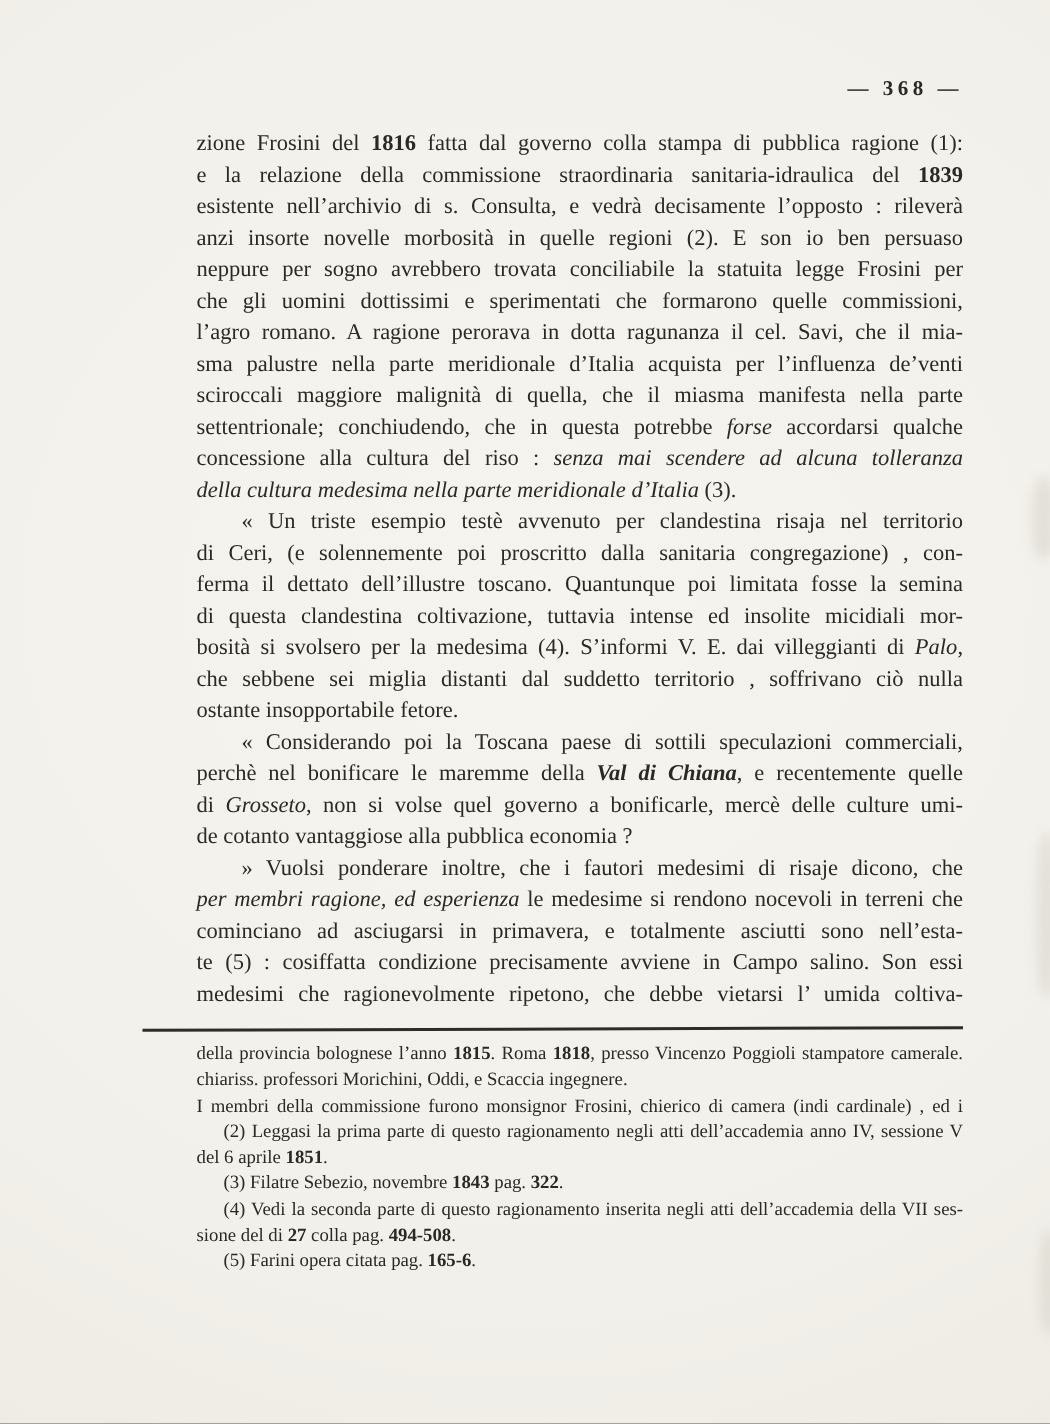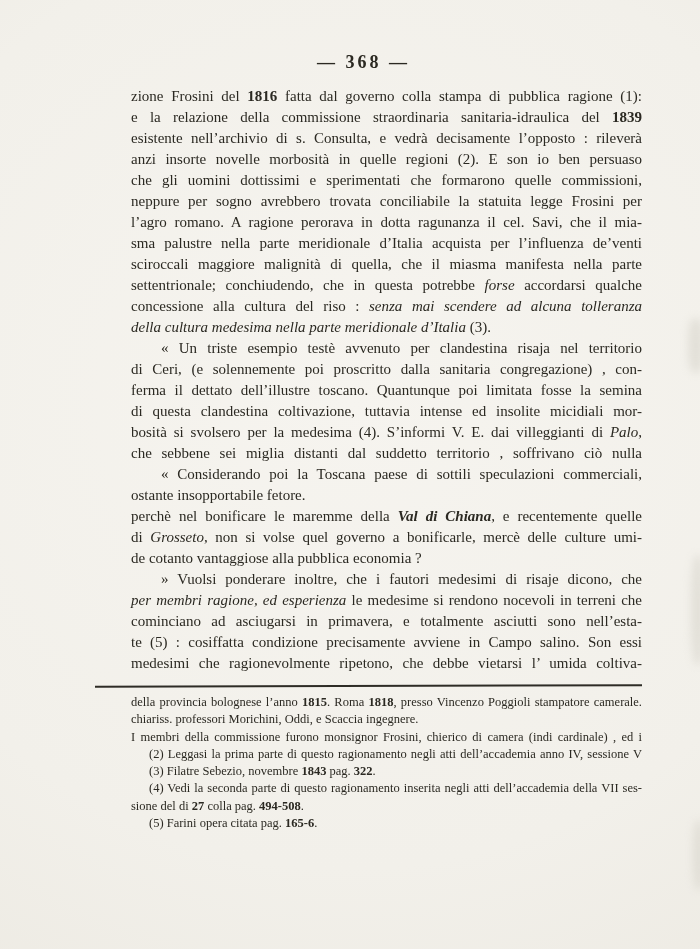--- a/index.html
+++ b/index.html
@@ -10,22 +10,22 @@
     margin: 0 auto;
     background:
       radial-gradient(ellipse 130% 90% at 50% 42%, #f6f4ef 0%, #f2f0ea 55%, #ebe8e0 92%, #e6e3da 100%);
     font-family: "Liberation Serif", "DejaVu Serif", serif;
     color: #2b2922;
     overflow: hidden;
   }
   .page-number {
     position: absolute;
     top: 52px; left: 85px; width: 557px;
-    text-align: center;
-    font-size: 18px;
+    text-align: right;
+    font-size: 14px;
     font-weight: bold;
     letter-spacing: 3px;
     color: #2b2922;
   }
   .body-text {
     position: absolute;
     left: 85px; top: 86px; width: 557px;
     font-size: 15px;
     line-height: 21px;
   }
@@ -62,51 +62,52 @@
 </head>
 <body>
 
 <div class="page">
   <div class="page-number">— 368 —</div>
   <div class="body-text">
       <div class="text-line stretch"><span>zione Frosini del </span><span class="bd">1816</span><span> fatta dal governo colla stampa di pubblica ragione (1):</span></div>
       <div class="text-line stretch"><span>e la relazione della commissione straordinaria sanitaria-idraulica del </span><span class="bd">1839</span></div>
       <div class="text-line stretch"><span>esistente nell’archivio di s. Consulta, e vedrà decisamente l’opposto : rileverà</span></div>
       <div class="text-line stretch"><span>anzi insorte novelle morbosità in quelle regioni (2). E son io ben persuaso</span></div>
+      <div class="text-line stretch"><span>neppure per sogno avrebbero trovata conciliabile la statuita legge Frosini per</span></div>
       <div class="text-line stretch"><span>che gli uomini dottissimi e sperimentati che formarono quelle commissioni,</span></div>
-      <div class="text-line stretch"><span>neppure per sogno avrebbero trovata conciliabile la statuita legge Frosini per</span></div>
       <div class="text-line stretch"><span>l’agro romano. A ragione perorava in dotta ragunanza il cel. Savi, che il mia-</span></div>
       <div class="text-line stretch"><span>sma palustre nella parte meridionale d’Italia acquista per l’influenza de’venti</span></div>
       <div class="text-line stretch"><span>sciroccali maggiore malignità di quella, che il miasma manifesta nella parte</span></div>
       <div class="text-line stretch"><span>settentrionale; conchiudendo, che in questa potrebbe </span><span class="it">forse</span><span> accordarsi qualche</span></div>
       <div class="text-line stretch"><span>concessione alla cultura del riso : </span><span class="it">senza mai scendere ad alcuna tolleranza</span></div>
       <div class="text-line"><span class="it">della cultura medesima nella parte meridionale d’Italia</span><span> (3).</span></div>
       <div class="text-line stretch indent"><span>« Un triste esempio testè avvenuto per clandestina risaja nel territorio</span></div>
       <div class="text-line stretch"><span>di Ceri, (e solennemente poi proscritto dalla sanitaria congregazione) , con-</span></div>
       <div class="text-line stretch"><span>ferma il dettato dell’illustre toscano. Quantunque poi limitata fosse la semina</span></div>
       <div class="text-line stretch"><span>di questa clandestina coltivazione, tuttavia intense ed insolite micidiali mor-</span></div>
       <div class="text-line stretch"><span>bosità si svolsero per la medesima (4). S’informi V. E. dai villeggianti di </span><span class="it">Palo</span><span>,</span></div>
       <div class="text-line stretch"><span>che sebbene sei miglia distanti dal suddetto territorio , soffrivano ciò nulla</span></div>
+      <div class="text-line"><span>ostante insopportabile fetore.</span></div>
       <div class="text-line stretch indent"><span>« Considerando poi la Toscana paese di sottili speculazioni commerciali,</span></div>
-      <div class="text-line"><span>ostante insopportabile fetore.</span></div>
       <div class="text-line stretch"><span>perchè nel bonificare le maremme della </span><span class="bdit">Val di Chiana</span><span>, e recentemente quelle</span></div>
       <div class="text-line stretch"><span>di </span><span class="it">Grosseto</span><span>, non si volse quel governo a bonificarle, mercè delle culture umi-</span></div>
       <div class="text-line"><span>de cotanto vantaggiose alla pubblica economia ?</span></div>
       <div class="text-line stretch indent"><span>» Vuolsi ponderare inoltre, che i fautori medesimi di risaje dicono, che</span></div>
       <div class="text-line stretch"><span class="it">per membri ragione, ed esperienza</span><span> le medesime si rendono nocevoli in terreni che</span></div>
       <div class="text-line stretch"><span>cominciano ad asciugarsi in primavera, e totalmente asciutti sono nell’esta-</span></div>
       <div class="text-line stretch"><span>te (5) : cosiffatta condizione precisamente avviene in Campo salino. Son essi</span></div>
       <div class="text-line stretch"><span>medesimi che ragionevolmente ripetono, che debbe vietarsi l’ umida coltiva-</span></div>
     </div>
   <div class="footnote-rule"></div>
   <div class="footnotes">
       <div class="text-line stretch"><span>della provincia bolognese l’anno </span><span class="bd">1815</span><span>. Roma </span><span class="bd">1818</span><span>, presso Vincenzo Poggioli stampatore camerale.</span></div>
       <div class="text-line"><span>chiariss. professori Morichini, Oddi, e Scaccia ingegnere.</span></div>
       <div class="text-line stretch"><span>I membri della commissione furono monsignor Frosini, chierico di camera (indi cardinale) , ed i</span></div>
       <div class="text-line stretch indent"><span>(2) Leggasi la prima parte di questo ragionamento negli atti dell’accademia anno IV, sessione V</span></div>
+      <div class="text-line"><span>del 6 aprile </span><span class="bd">1851</span><span>.</span></div>
       <div class="text-line indent"><span>(3) Filatre Sebezio, novembre </span><span class="bd">1843</span><span> pag. </span><span class="bd">322</span><span>.</span></div>
       <div class="text-line stretch indent"><span>(4) Vedi la seconda parte di questo ragionamento inserita negli atti dell’accademia della VII ses-</span></div>
       <div class="text-line"><span>sione del di </span><span class="bd">27</span><span> colla pag. </span><span class="bd">494-508</span><span>.</span></div>
       <div class="text-line indent"><span>(5) Farini opera citata pag. </span><span class="bd">165-6</span><span>.</span></div>
     </div>
   <div class="artifact a1"></div>
   <div class="artifact a2"></div>
   <div class="artifact a3"></div>
 </div>
 

